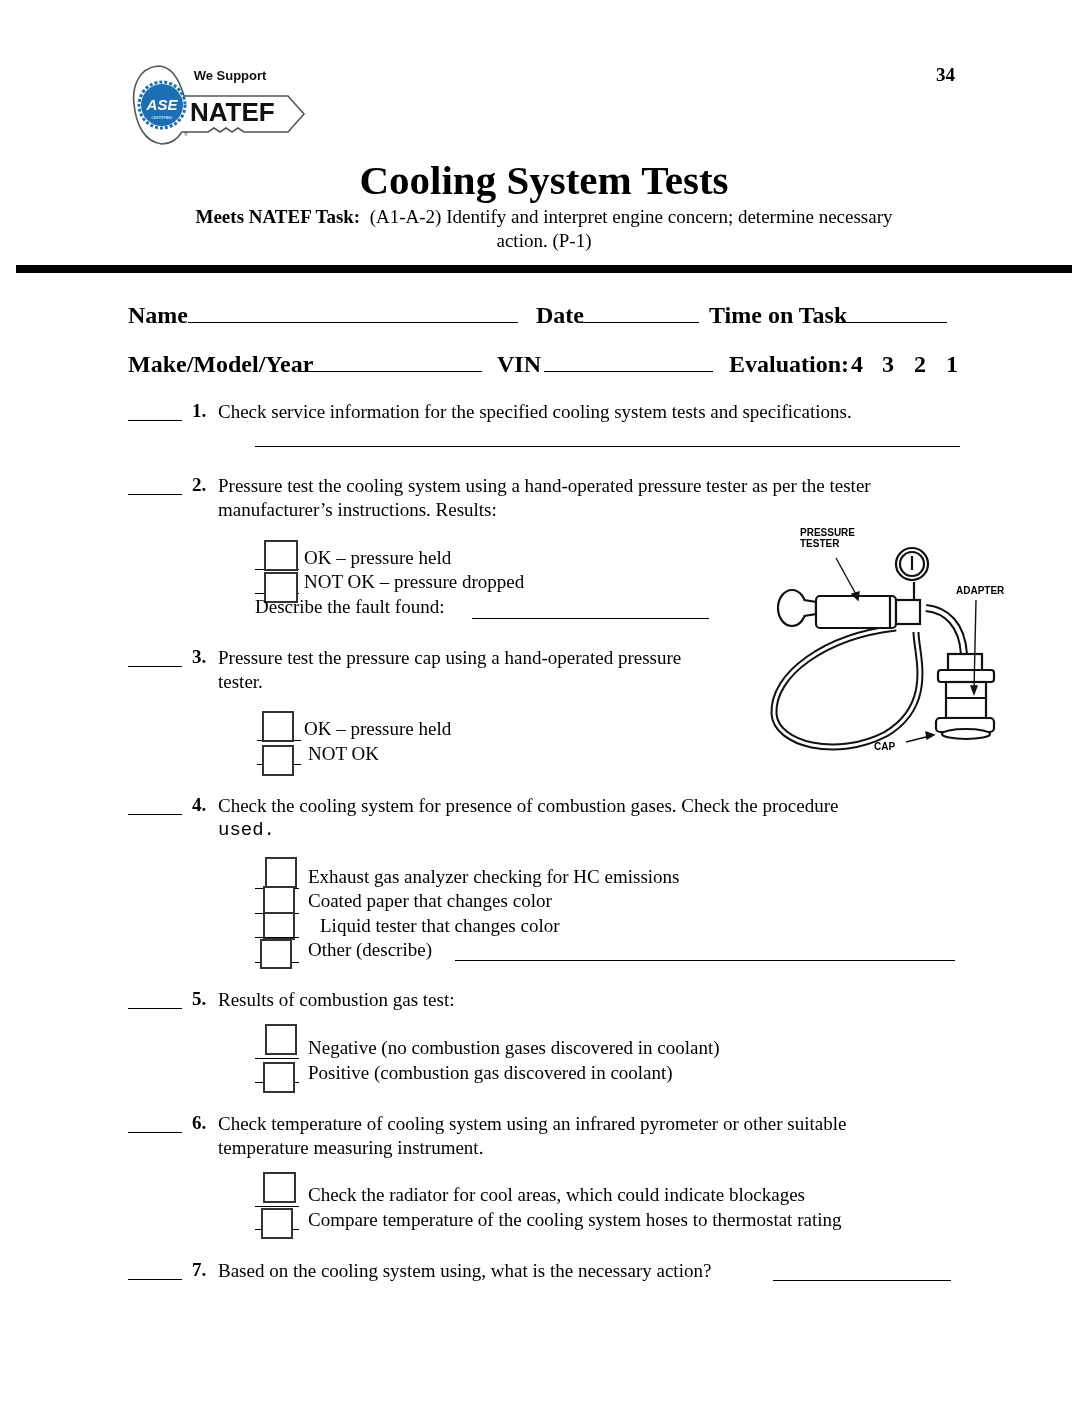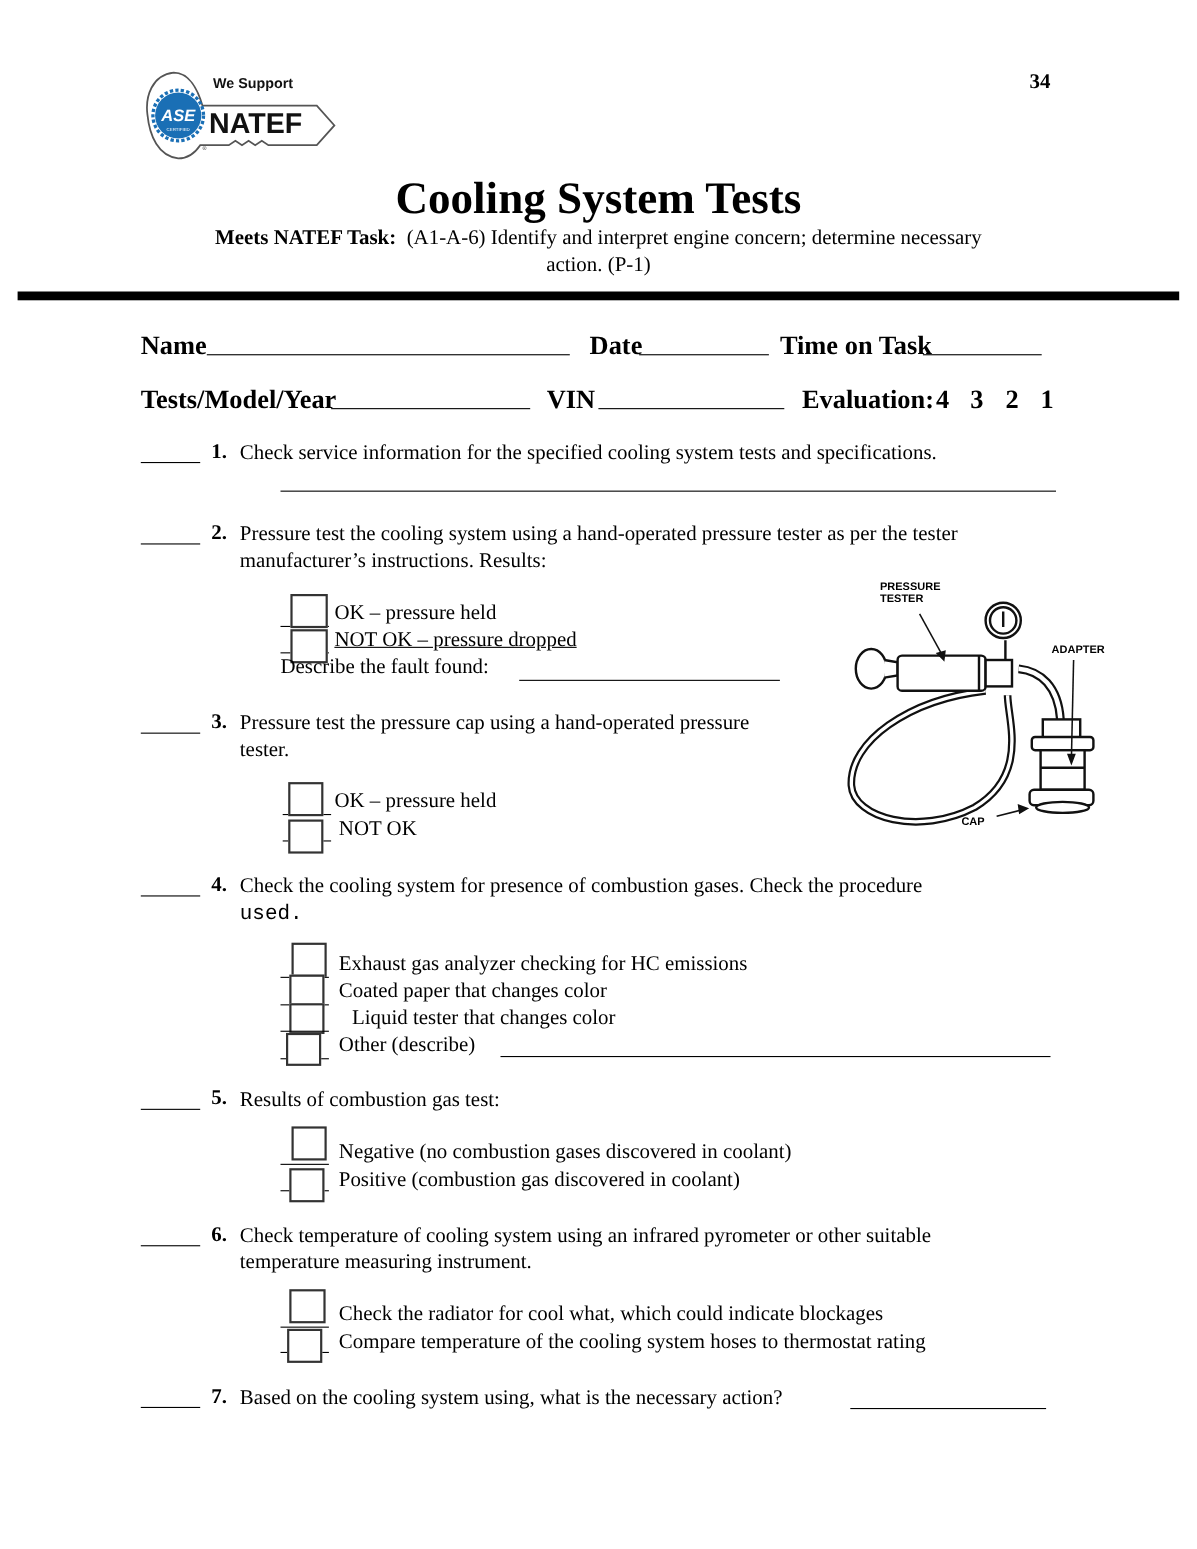--- a/index.html
+++ b/index.html
@@ -51,34 +51,34 @@
     <text x="56" y="78" font-family="Liberation Sans, sans-serif" font-size="5" fill="#333">®</text>
   </svg>
 </div>
 
 <div class="abs page-num">34</div>
 
 <div class="abs title">Cooling System Tests</div>
 
 <div class="abs task-line">
   <b>Meets NATEF Task:</b>&nbsp;
-  <span>(A1-A-6)  Identify and interpret engine concern; determine necessary</span>
+  <span>(A1-A-2)  Identify and interpret engine concern; determine necessary</span>
 </div>
 <div class="abs task-line2">action.   (P-1)</div>
 
 <div class="abs rule"></div>
 
 <div class="abs hdr" style="left:128px; top:302px;">Name</div>
 <div class="abs blank" style="left:188px; top:322px; width:330px;"></div>
 <div class="abs hdr" style="left:536px; top:302px;">Date</div>
 <div class="abs blank" style="left:581px; top:322px; width:118px;"></div>
 <div class="abs hdr" style="left:709px; top:302px;">Time on Task</div>
 <div class="abs blank" style="left:839px; top:322px; width:108px;"></div>
 
-<div class="abs hdr" style="left:128px; top:351px;">Tests/Model/Year</div>
+<div class="abs hdr" style="left:128px; top:351px;">Make/Model/Year</div>
 <div class="abs blank" style="left:301px; top:371px; width:181px;"></div>
 <div class="abs hdr" style="left:497px; top:351px;">VIN</div>
 <div class="abs blank" style="left:544px; top:371px; width:169px;"></div>
 <div class="abs hdr" style="left:729px; top:351px;">Evaluation:</div>
 <div class="abs hdr" style="left:851px; top:351px;">4</div>
 <div class="abs hdr" style="left:882px; top:351px;">3</div>
 <div class="abs hdr" style="left:914px; top:351px;">2</div>
 <div class="abs hdr" style="left:946px; top:351px;">1</div>
 
 <div class="abs item-blank" style="top:420px;"></div>
@@ -89,21 +89,21 @@
 <div class="abs item-blank" style="top:494px;"></div>
 <div class="abs item-num" style="left:192px; top:474px;">2.</div>
 <div class="abs item-text" style="left:218px; top:474px;">Pressure test the cooling system using a hand-operated pressure tester as per the tester</div>
 <div class="abs item-text" style="left:218px; top:498px;">manufacturer’s instructions.  Results:</div>
 
 <div class="abs cb-tick" style="left:255px; top:569px; width:44px;"></div>
 <div class="abs cb" style="left:264px; top:540px;"></div>
 <div class="abs opt" style="left:304px; top:547px;">OK – pressure held</div>
 <div class="abs cb-tick" style="left:255px; top:593px; width:44px;"></div>
 <div class="abs cb" style="left:264px; top:572px;"></div>
-<div class="abs opt" style="left:304px; top:571px;text-decoration:underline;">NOT OK – pressure dropped</div>
+<div class="abs opt" style="left:304px; top:571px;">NOT OK – pressure dropped</div>
 <div class="abs opt" style="left:255px; top:596px;">Describe the fault found:</div>
 <div class="abs blank" style="left:472px; top:618px; width:237px;"></div>
 
 <div class="abs item-blank" style="top:666px;"></div>
 <div class="abs item-num" style="left:192px; top:646px;">3.</div>
 <div class="abs item-text" style="left:218px; top:646px;">Pressure test the pressure cap using a hand-operated pressure</div>
 <div class="abs item-text" style="left:218px; top:670px;">tester.</div>
 
 <div class="abs cb-tick" style="left:257px; top:740px; width:44px;"></div>
 <div class="abs cb" style="left:262px; top:711px; width:32px;"></div>
@@ -188,21 +188,21 @@
 <div class="abs cb" style="left:263px; top:1062px; width:32px;"></div>
 <div class="abs opt" style="left:308px; top:1062px;">Positive (combustion gas discovered in coolant)</div>
 
 <div class="abs item-blank" style="top:1132px;"></div>
 <div class="abs item-num" style="left:192px; top:1112px;">6.</div>
 <div class="abs item-text" style="left:218px; top:1112px;">Check temperature of cooling system using an infrared pyrometer or other suitable</div>
 <div class="abs item-text" style="left:218px; top:1136px;">temperature measuring instrument.</div>
 
 <div class="abs cb" style="left:263px; top:1172px; width:33px;"></div>
 <div class="abs cb-tick" style="left:255px; top:1206px; width:44px;"></div>
-<div class="abs opt" style="left:308px; top:1184px;">Check the radiator for cool what, which could indicate blockages</div>
+<div class="abs opt" style="left:308px; top:1184px;">Check the radiator for cool areas, which could indicate blockages</div>
 <div class="abs cb-tick" style="left:255px; top:1229px; width:44px;"></div>
 <div class="abs cb" style="left:261px; top:1208px; width:32px;"></div>
 <div class="abs opt" style="left:308px; top:1209px;">Compare temperature of the cooling system hoses to thermostat rating</div>
 
 <div class="abs item-blank" style="top:1279px;"></div>
 <div class="abs item-num" style="left:192px; top:1259px;">7.</div>
 <div class="abs item-text" style="left:218px; top:1259px;">Based on the cooling system using, what is the necessary action?</div>
 <div class="abs blank" style="left:773px; top:1280px; width:178px;"></div>
 
 </body></html>

